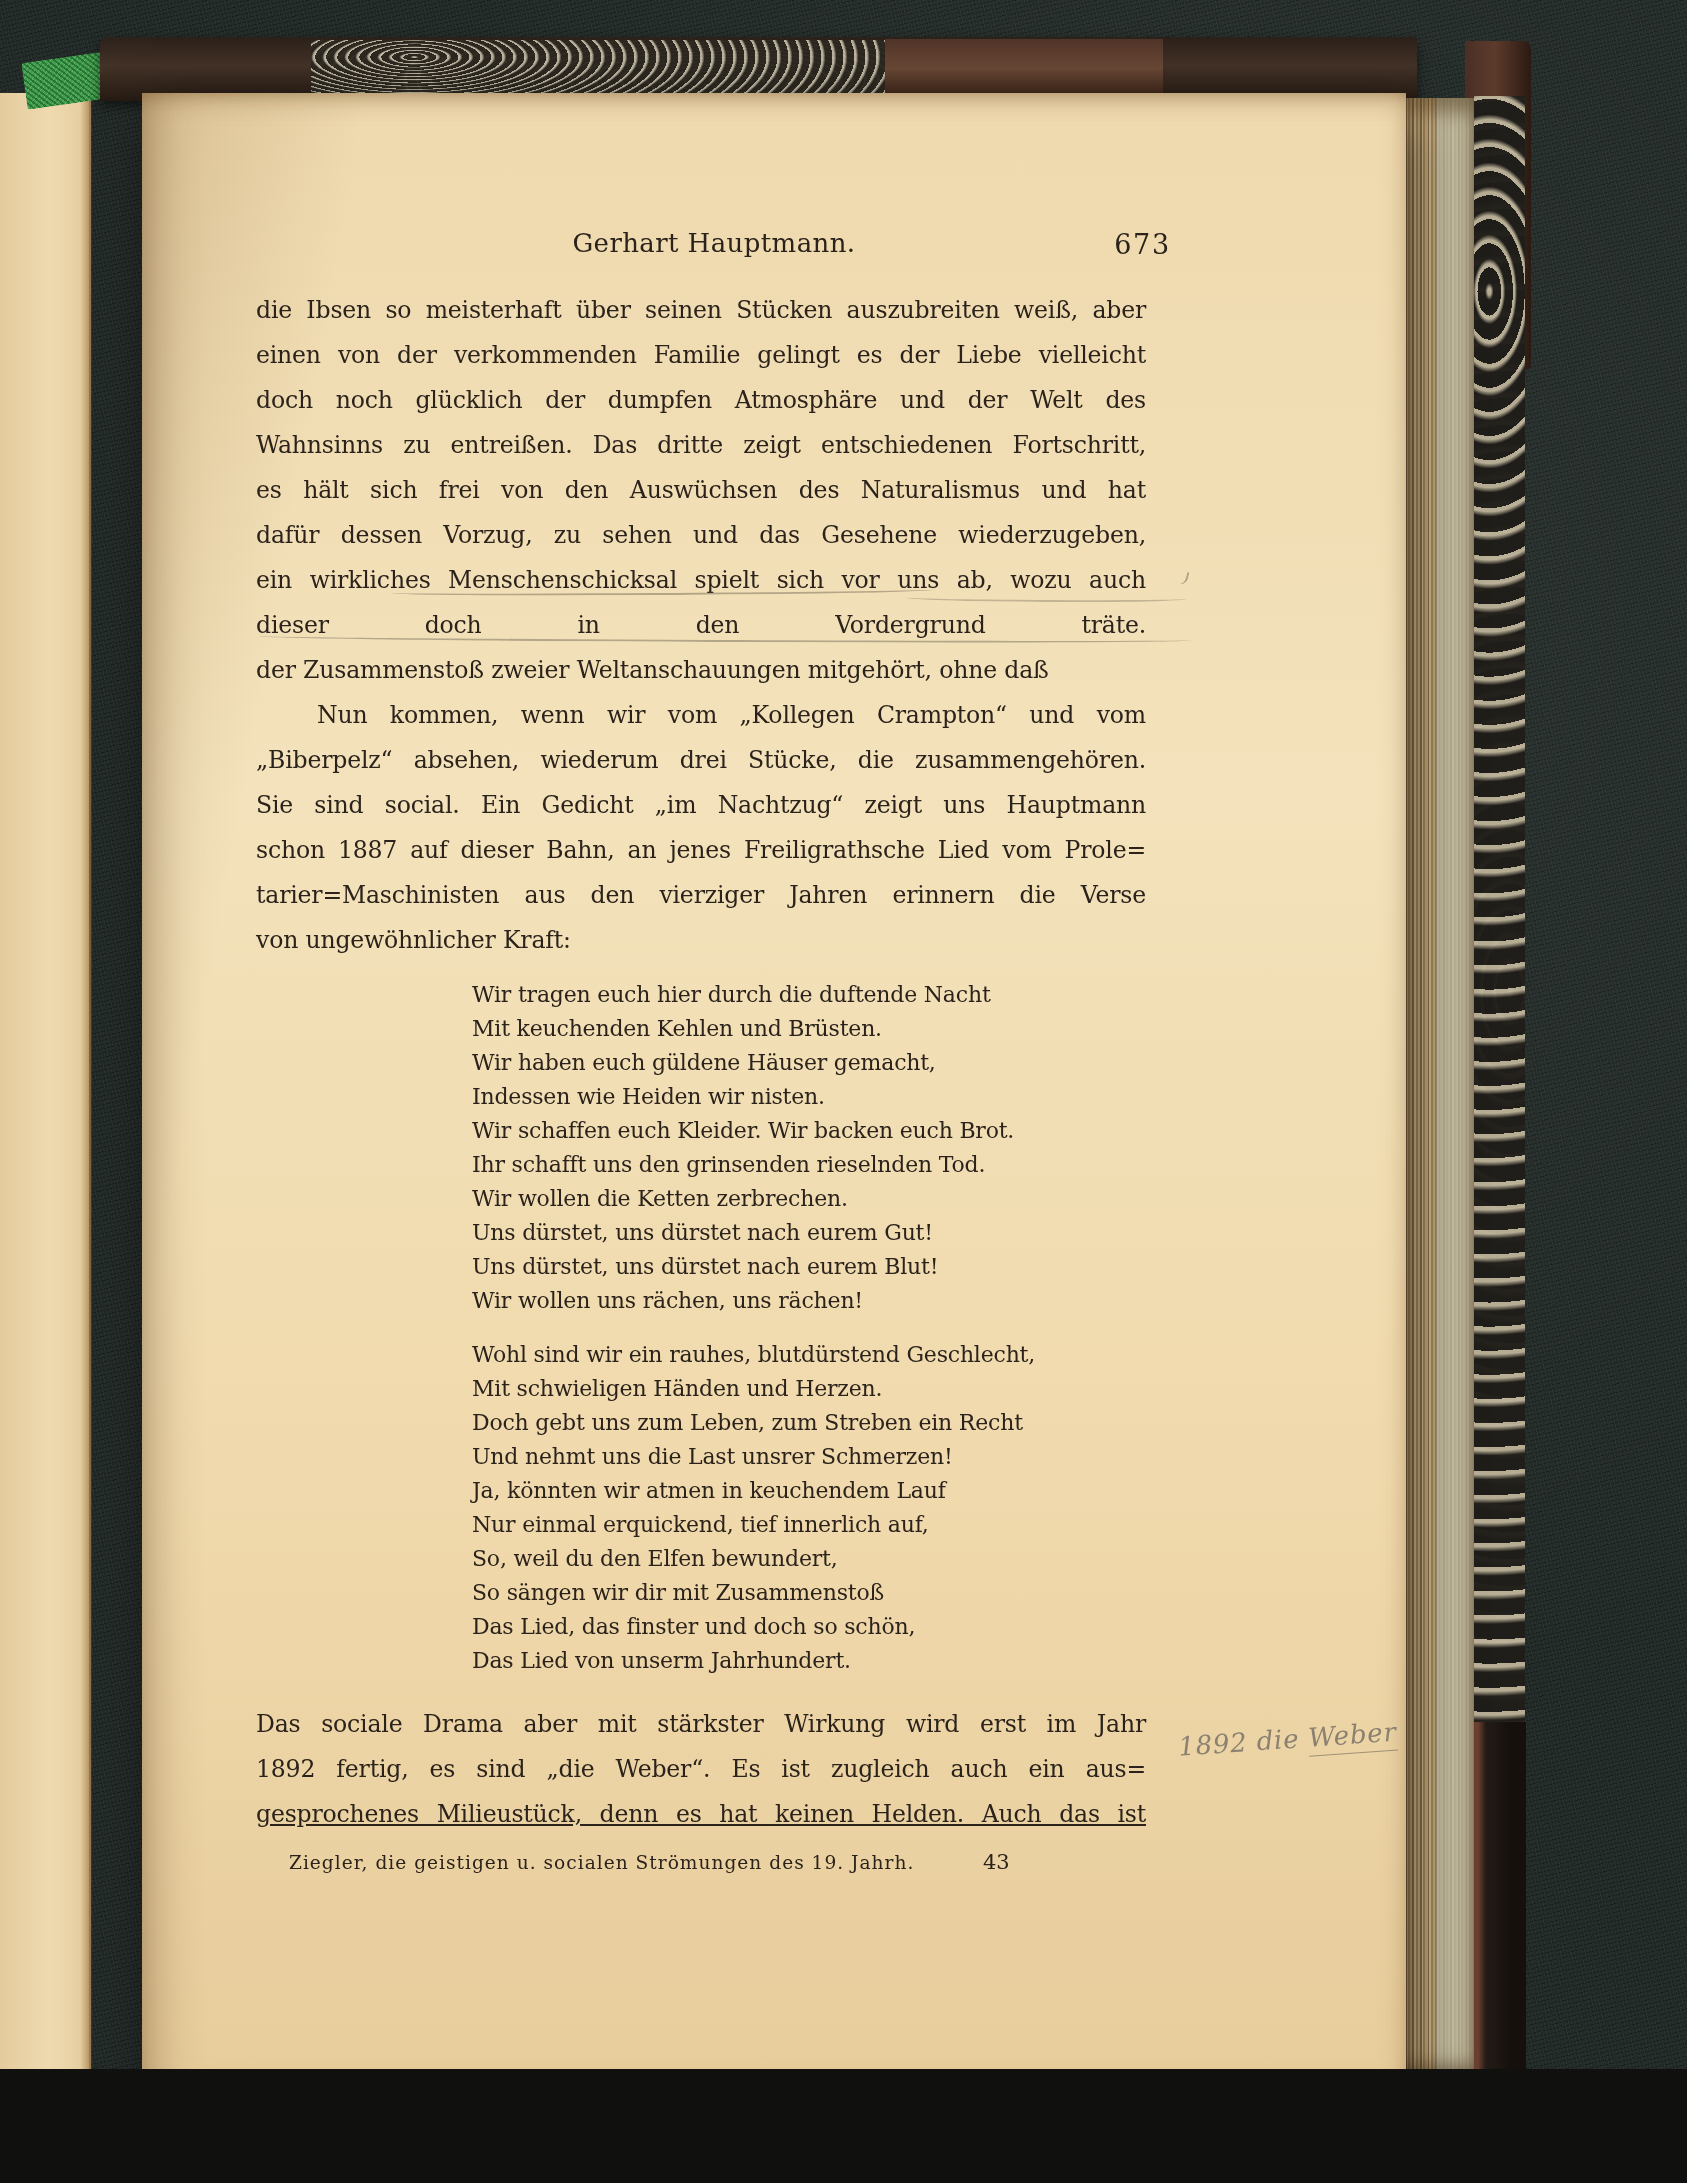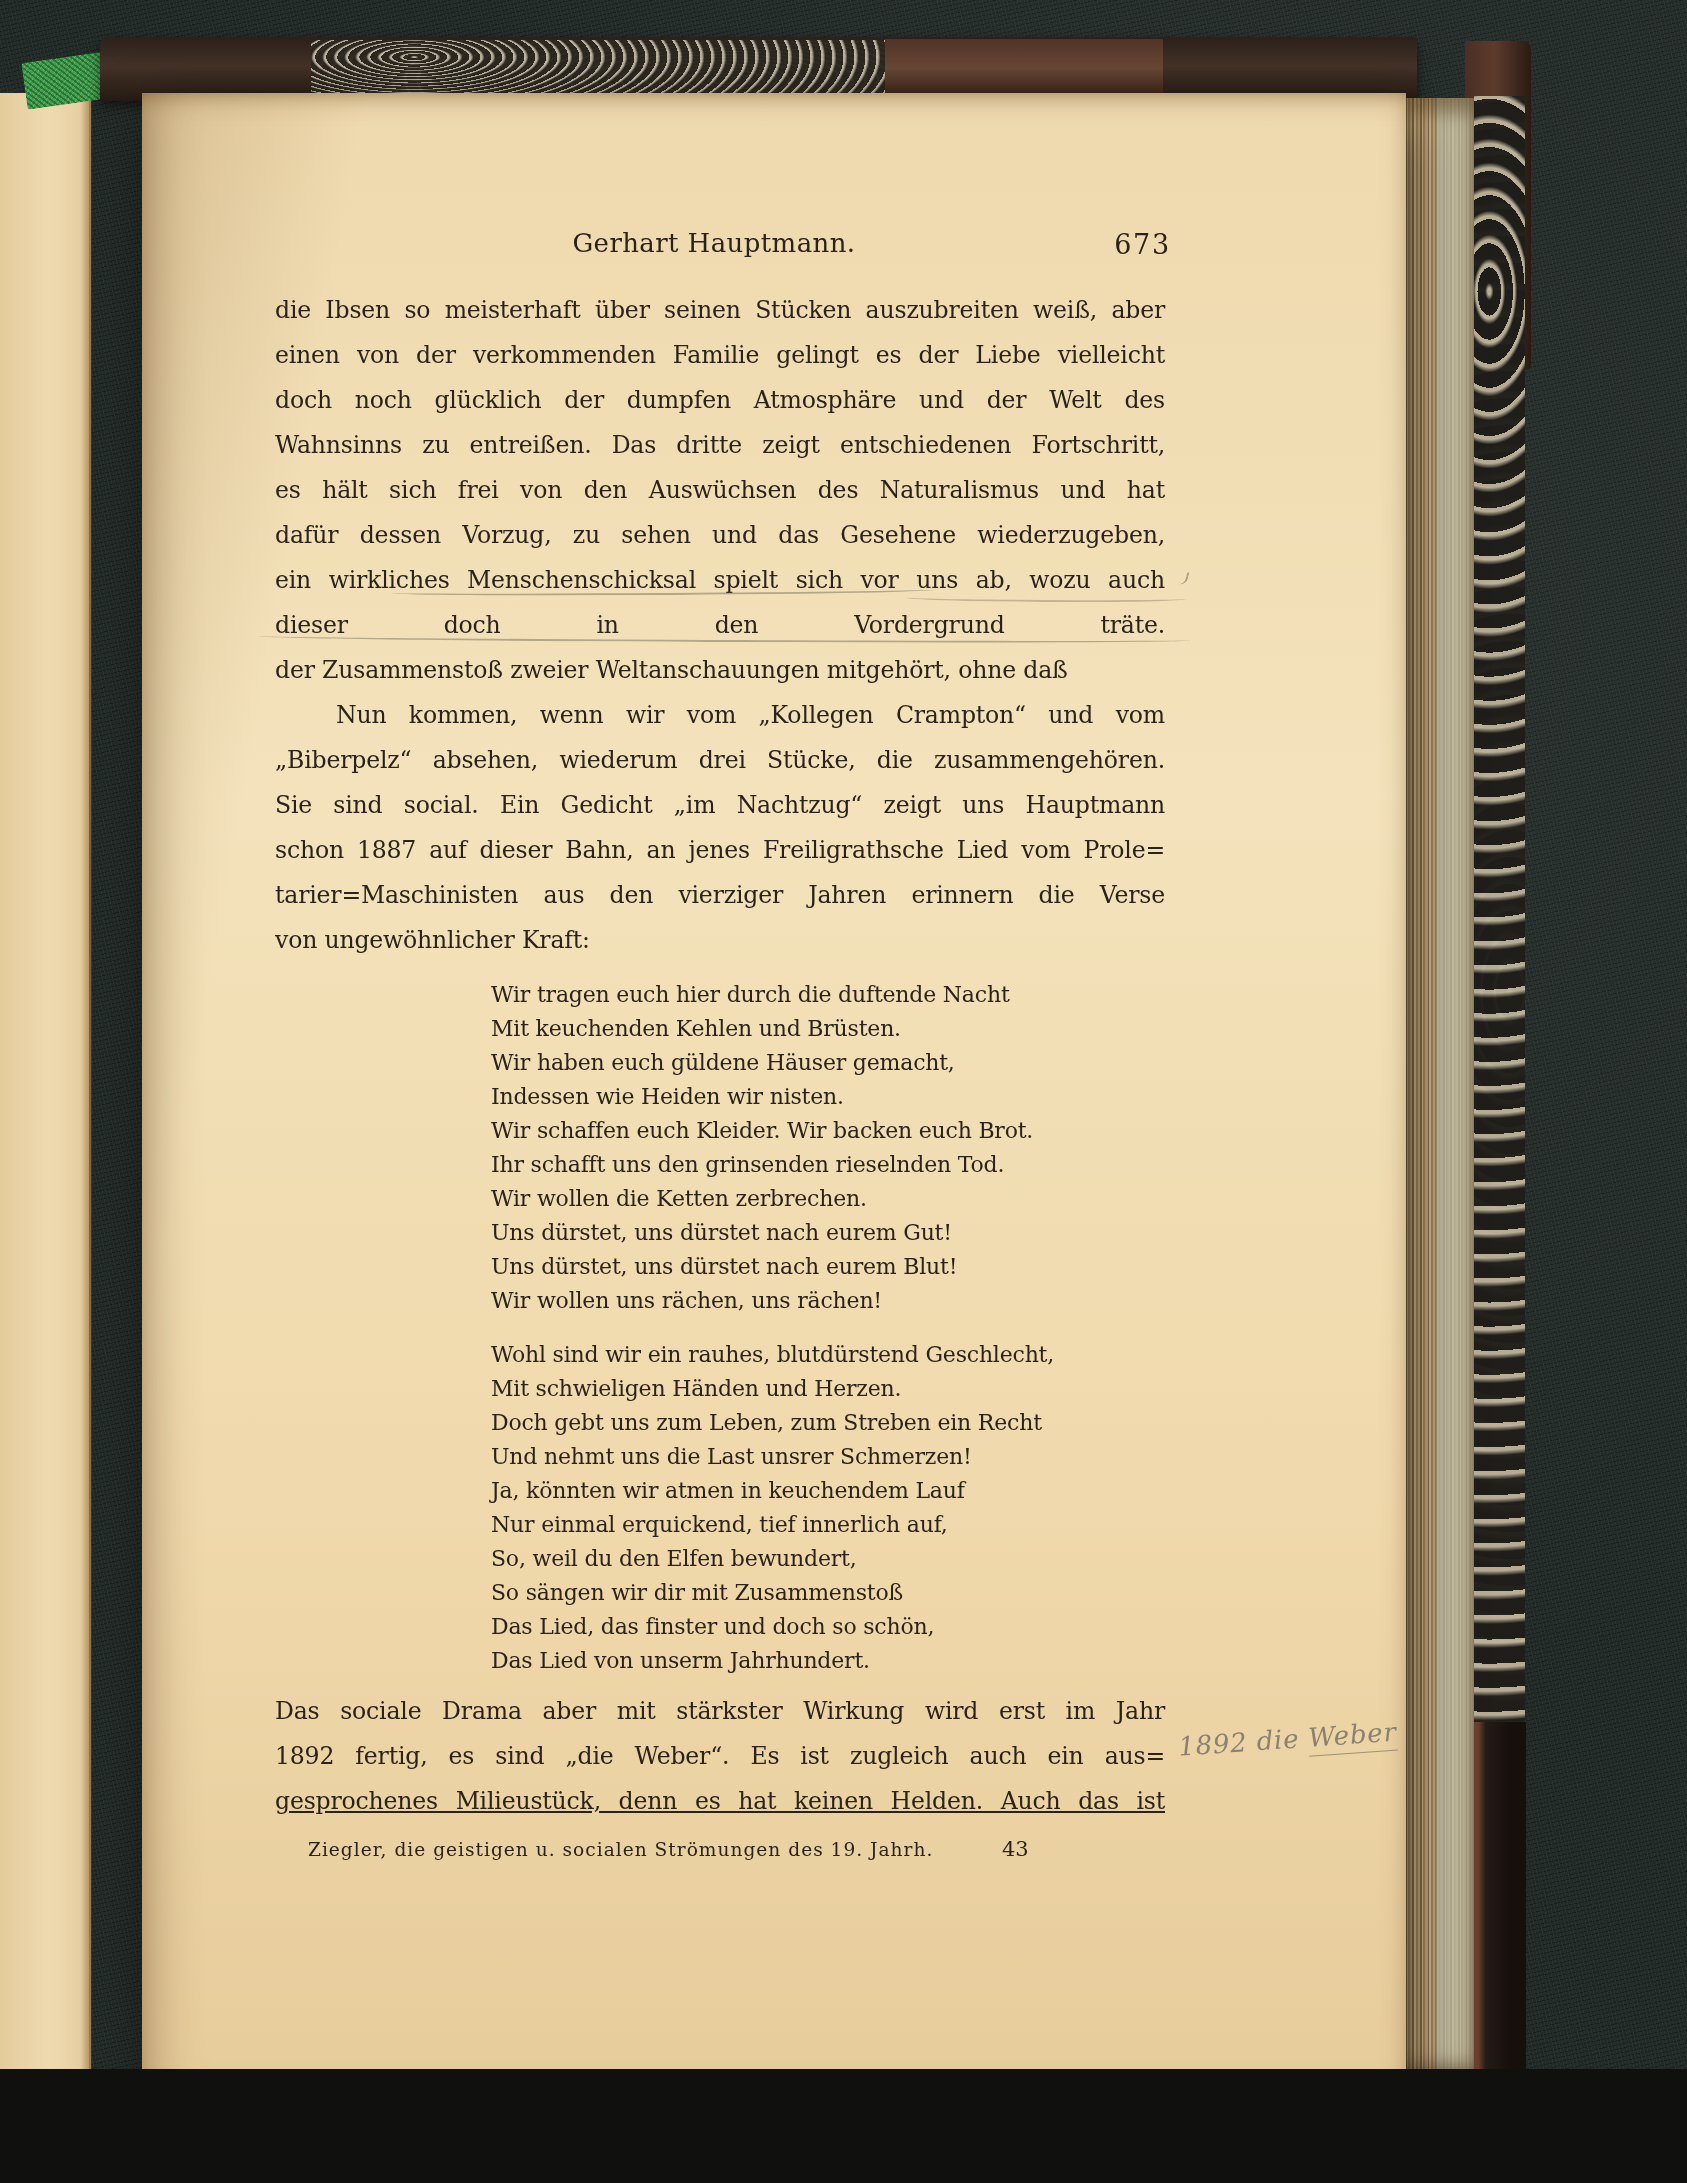--- a/index.html
+++ b/index.html
@@ -54,26 +54,26 @@
     background:
       repeating-linear-gradient(45deg, rgba(10,60,20,.45) 0 1.7px, transparent 1.7px 4.2px),
       repeating-linear-gradient(-45deg, rgba(240,255,240,.18) 0 0.8px, transparent 0.8px 3.4px),
       var(--ribbon);}
   .ribbon-top{left:23.6px;top:56px;width:100px;height:47px;transform:rotate(-8deg);z-index:3;border-radius:3.4px;}
   .ribbon-bottom{left:119px;top:2115px;width:39px;height:68px;border-radius:1.7px;}
   
   .header{position:absolute;left:127px;top:135px;width:890px;text-align:center;
     font-size:26px;letter-spacing:0.4px;}
   .pagenum{position:absolute;right:-11.8px;top:0.8px;font-size:27px;letter-spacing:1.7px;}
-  .body-text{position:absolute;left:133px;top:195px;width:890px;font-size:23.6px;line-height:45px;letter-spacing:-0.2px;}
+  .body-text{position:absolute;left:114px;top:195px;width:890px;font-size:23.6px;line-height:45px;letter-spacing:-0.2px;}
   .line{text-align:justify;text-align-last:justify;}
   .para .line:last-child{text-align-last:left;}
   .para.justify-all .line:last-child{text-align-last:justify;text-decoration:underline;}
   .para.indent .line:first-child{text-indent:61px;}
-  .poem{margin:15px 0 11px 216px;font-size:22px;line-height:34px;}
+  .poem{margin:15px 0 24px 216px;font-size:22px;line-height:34px;}
   .poem .line{text-align:left;text-align-last:left;}
   .stanza + .stanza{margin-top:20px;}
   .page-footer{position:relative;margin-top:3.4px;font-size:18.6px;height:29px;}
   .footer-ref{margin-left:33px;letter-spacing:1px;}
   .footer-num{position:absolute;left:727px;top:0;font-size:21px;}
   
   .pencil-underline{position:absolute;height:5.9px;border-bottom:2.5px solid rgba(118,107,88,.5);
     border-radius:48%;pointer-events:none;}
   .u1{left:249px;top:494px;width:544px;transform:rotate(-.35deg);}
   .u1b{left:764px;top:501px;width:280px;transform:rotate(.3deg);opacity:.75;}

